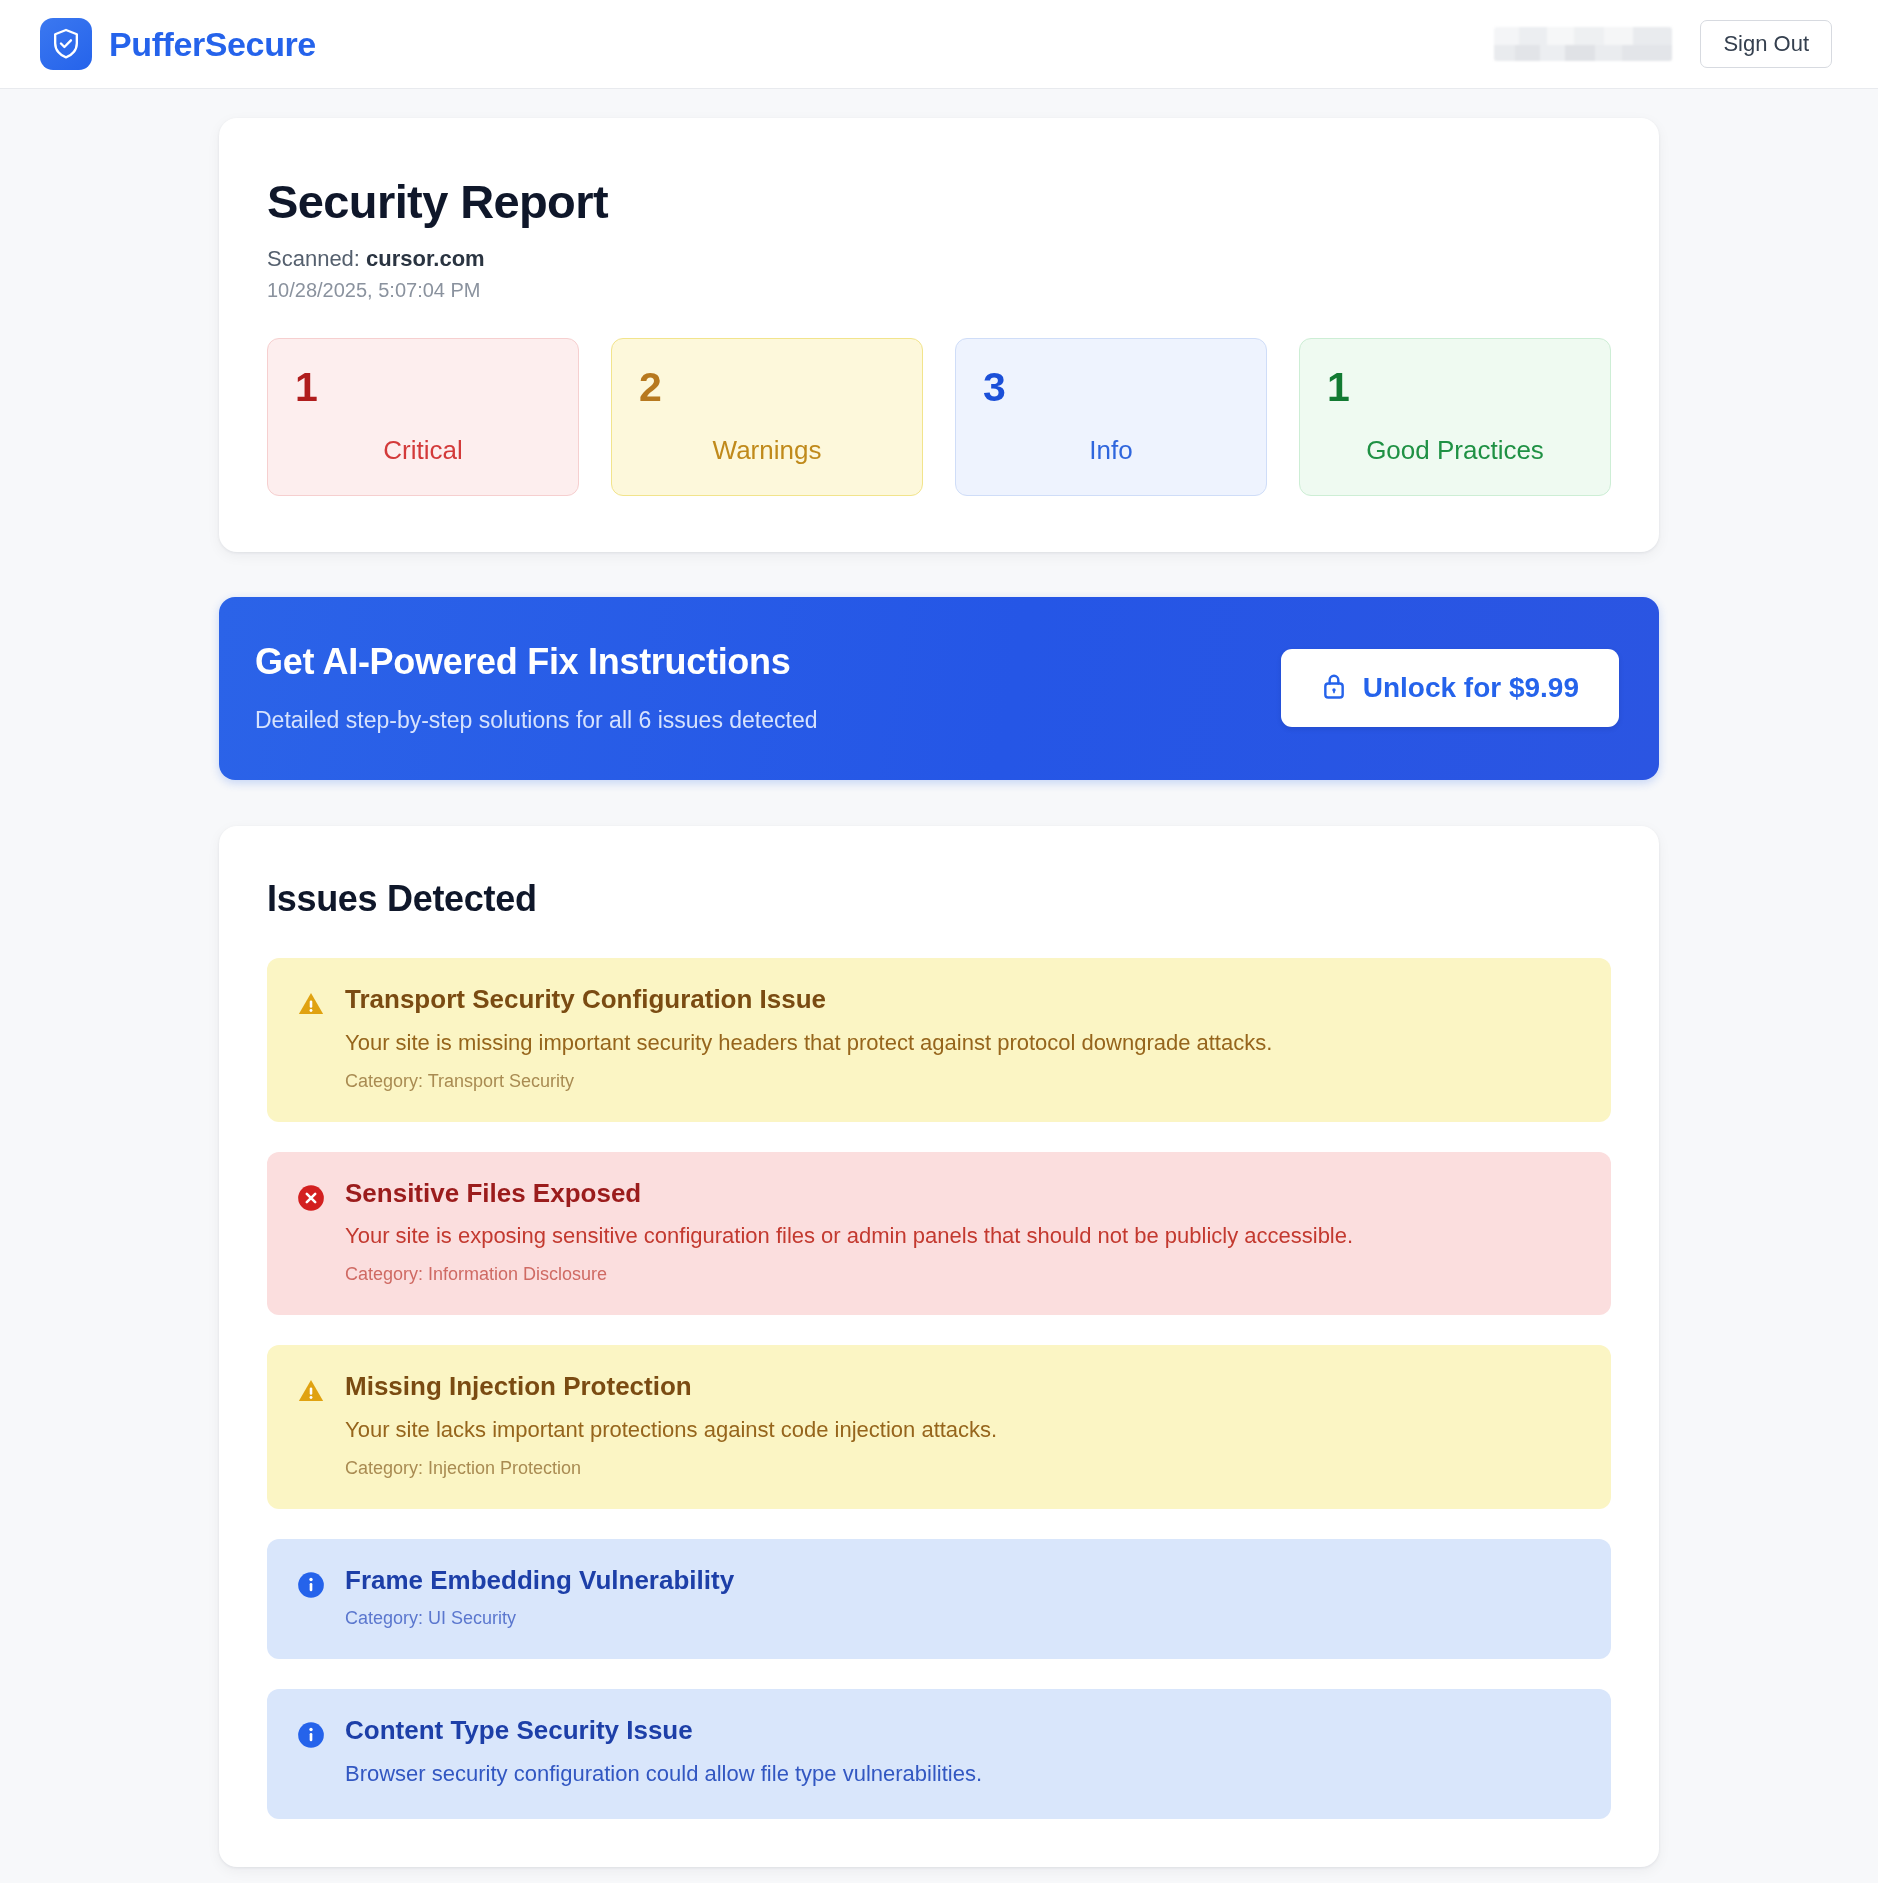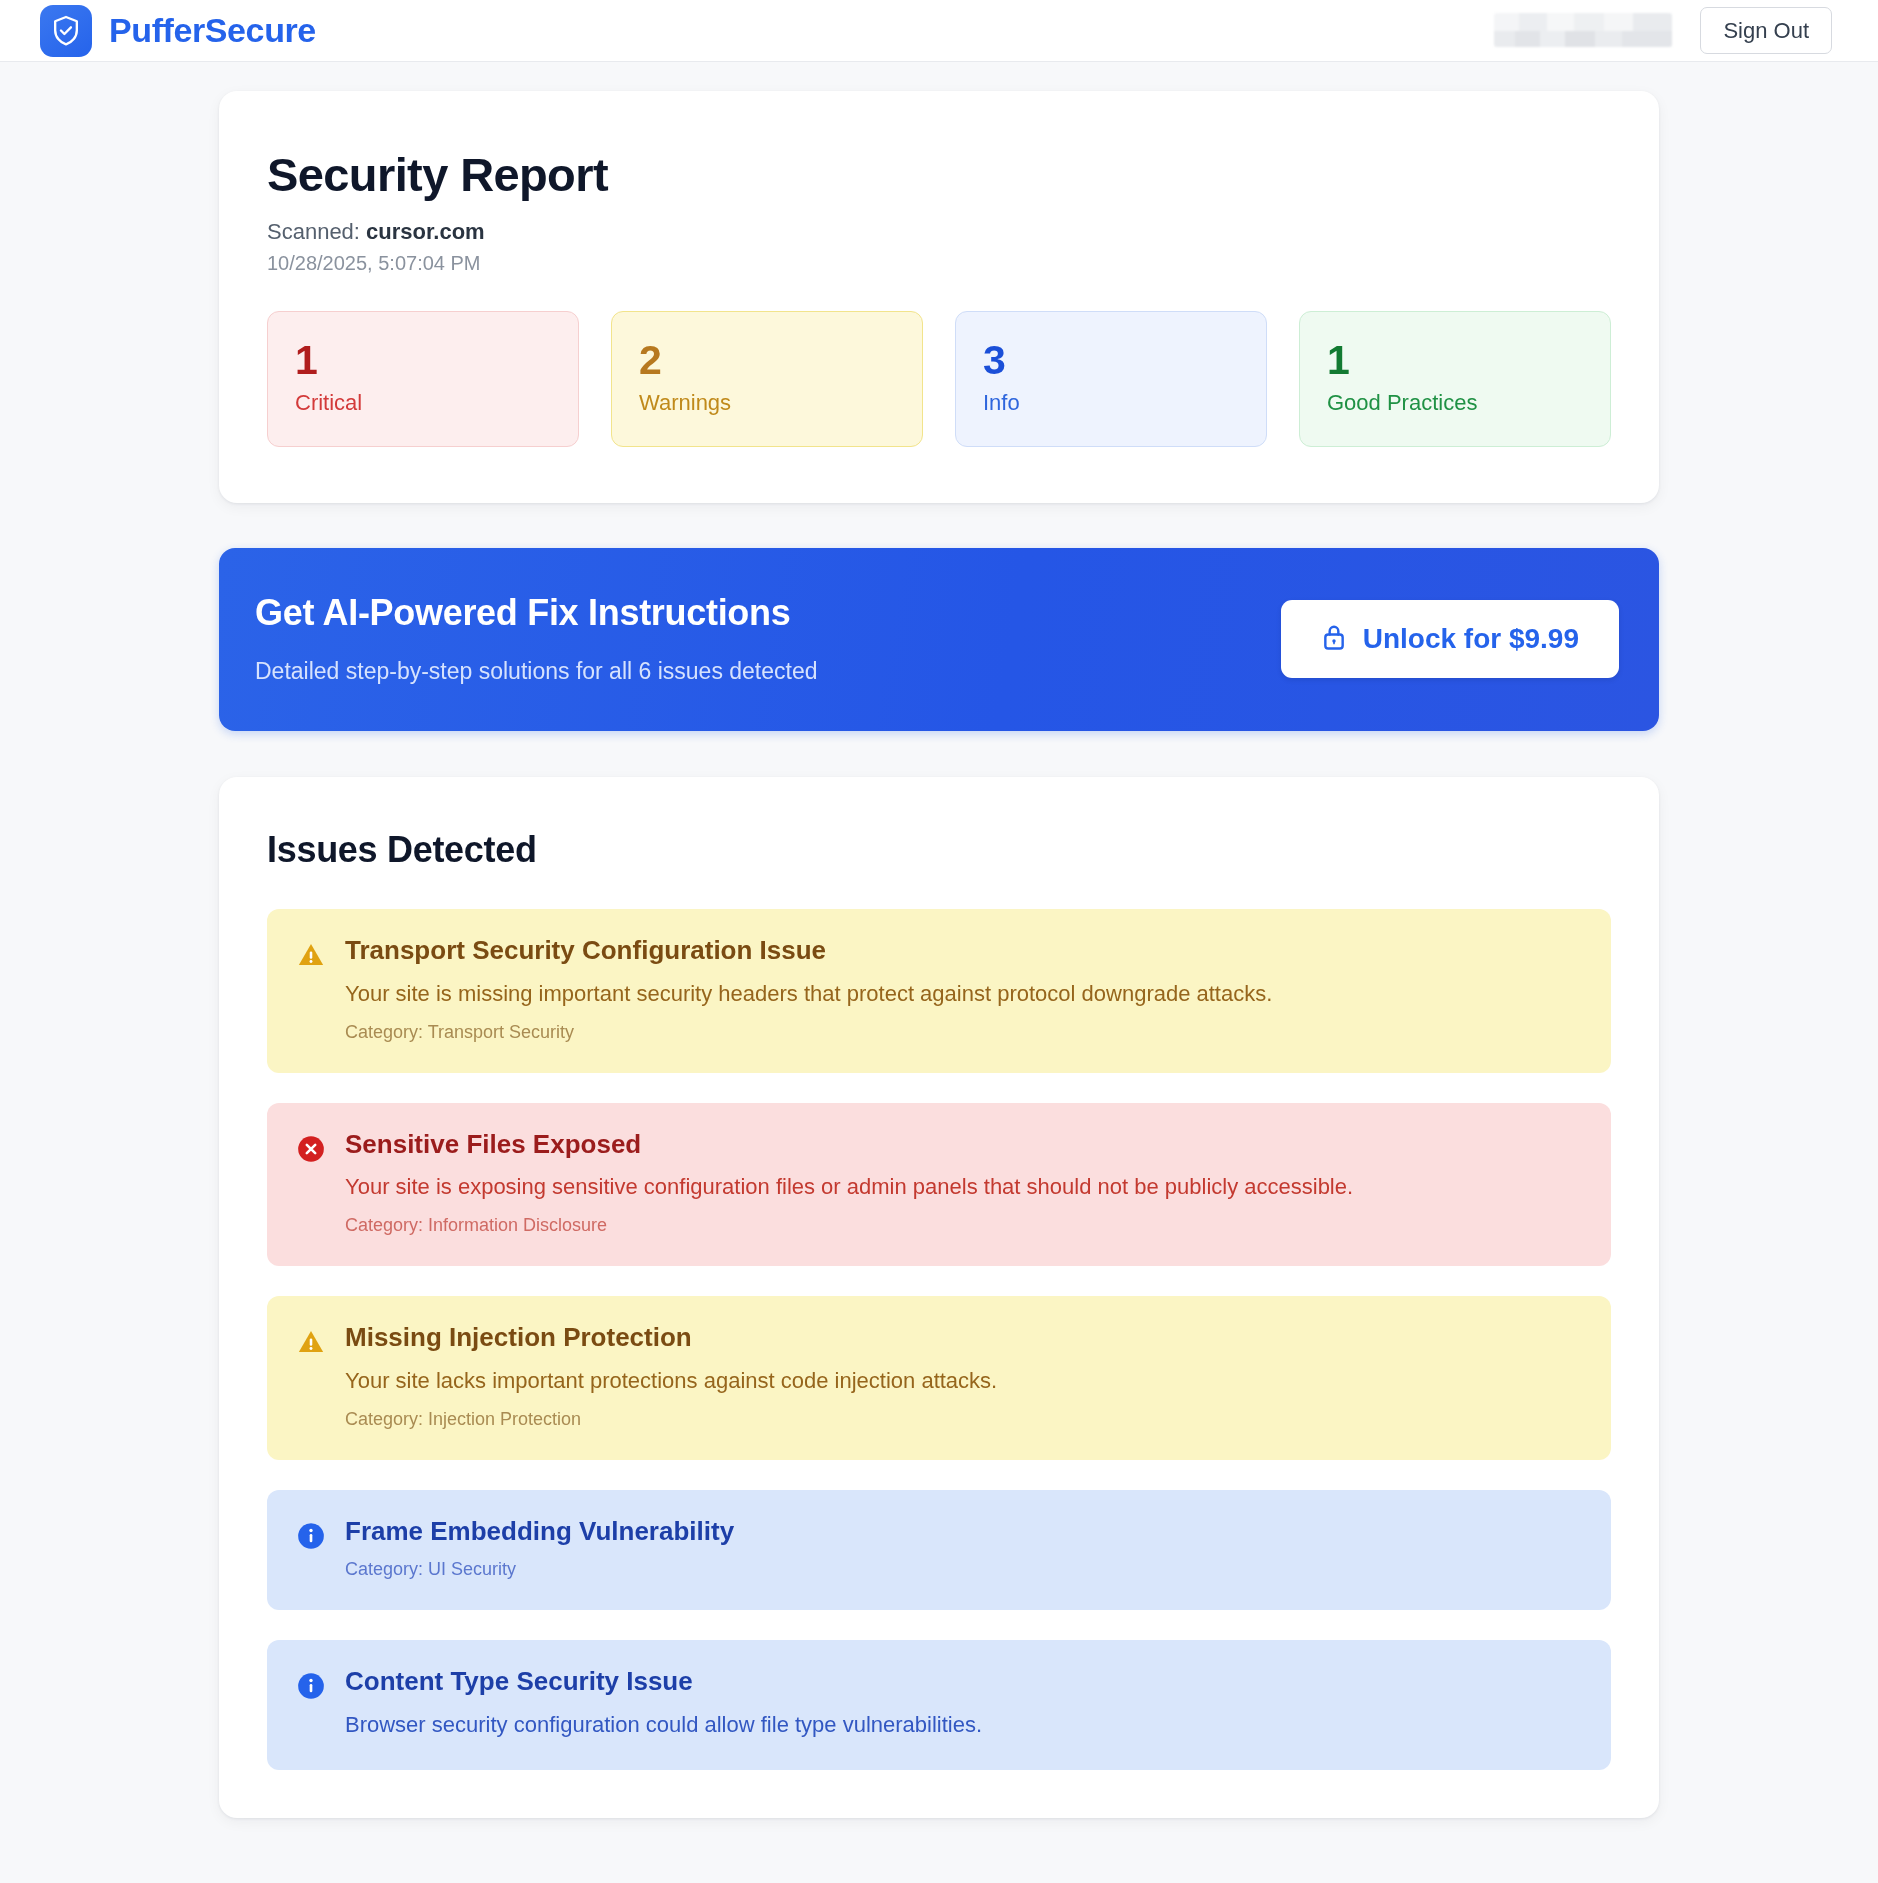--- a/index.html
+++ b/index.html
@@ -7,21 +7,21 @@
   html, body {
     width: 1878px;
     height: 1883px;
     background: #f7f8fa;
     font-family: "Liberation Sans", sans-serif;
     overflow: hidden;
   }
 
   
   .topbar {
-    height: 62px;
+    height: 89px;
     background: #ffffff;
     border-bottom: 1px solid #e8eaee;
     display: flex;
     align-items: center;
     padding: 0 46px 0 40px;
   }
   .brand { display: flex; align-items: center; gap: 17px; }
   .logo-tile {
     width: 52px; height: 52px;
     border-radius: 13px;
@@ -129,22 +129,23 @@
     border: 1px solid transparent;
     padding: 27px 27px 29px 27px;
     min-height: 136px;
   }
   .stat-num {
     font-size: 41px;
     font-weight: bold;
     line-height: 1.05;
   }
   .stat-label {
-    margin-top: 8px;
-    font-size: 22px;
+    margin-top: 26px;
+    font-size: 26px;
+    text-align: center;
   }
   .stat.critical { background: #fdeeee; border-color: #f6cfcf; }
   .stat.critical .stat-num { color: #b01d1d; }
   .stat.critical .stat-label { color: #d33a3a; }
 
   .stat.warning { background: #fdf8db; border-color: #f2e48c; }
   .stat.warning .stat-num { color: #b7791f; }
   .stat.warning .stat-label { color: #c08a1b; }
 
   .stat.info { background: #eef3fe; border-color: #cfddf8; }

